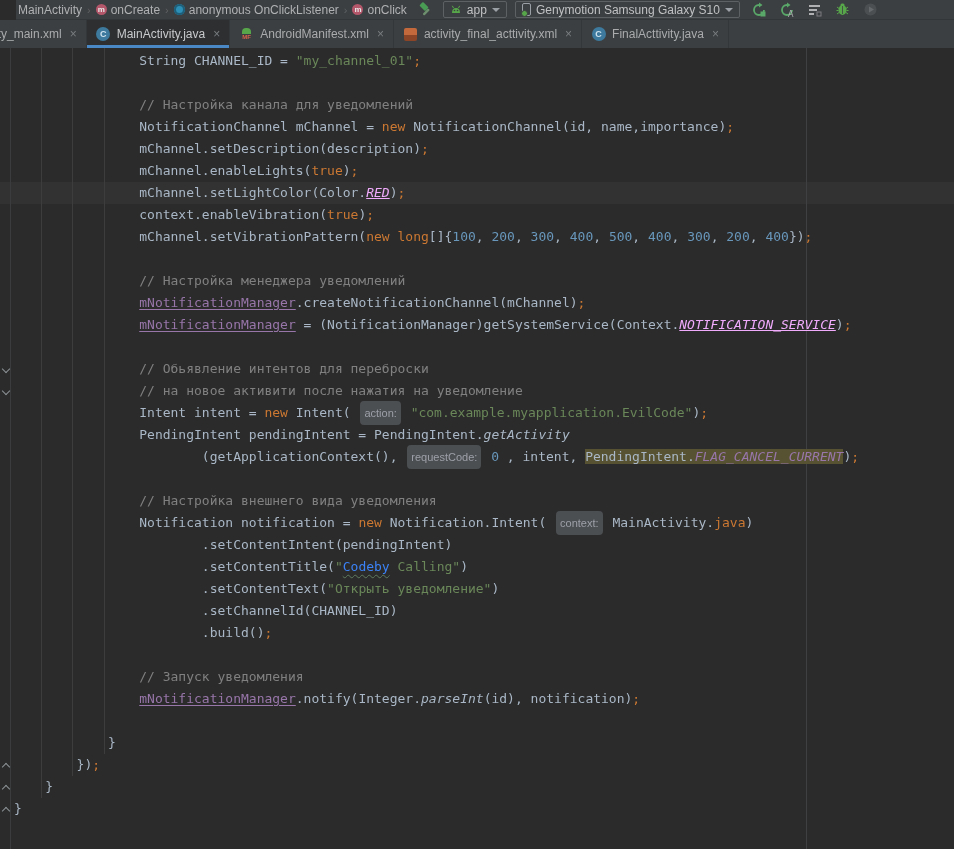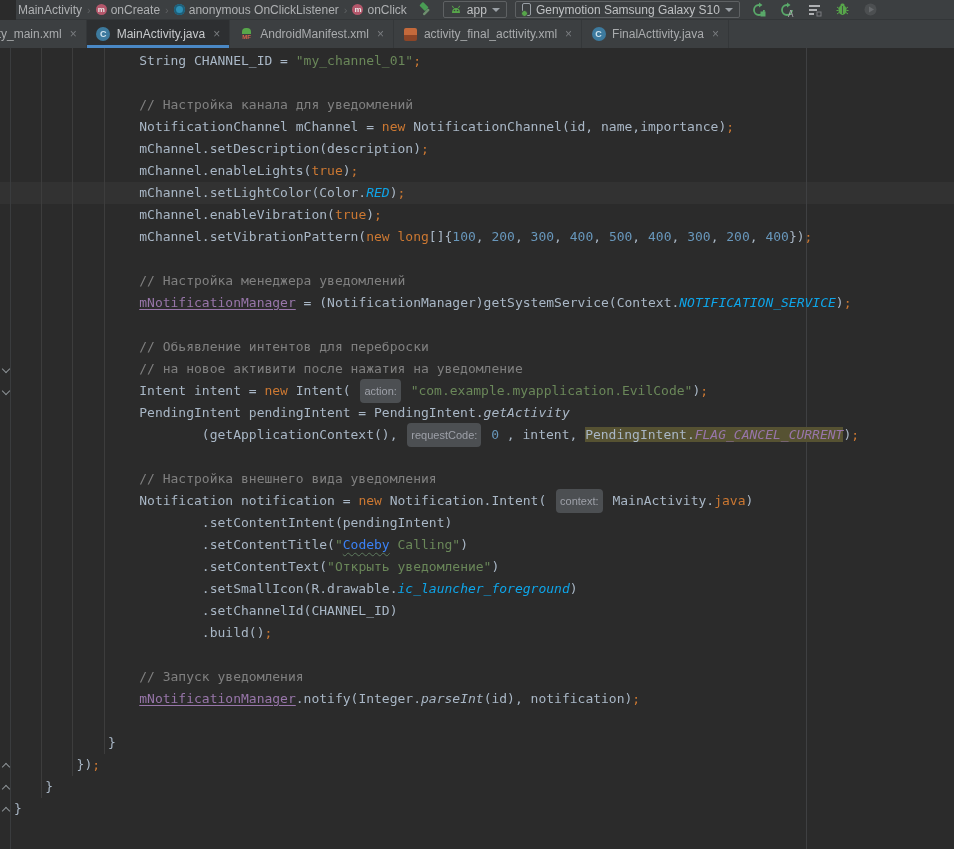--- a/index.html
+++ b/index.html
@@ -65,21 +65,21 @@
           font-family:"DejaVu Sans Mono", monospace; font-size:13px; line-height:22px; }
   .line { height:22px; white-space:pre; padding-left:14px; }
   .line span { white-space:pre; }
 
   .p  { color:#A9B7C6; }
   .k  { color:#CC7832; }
   .s  { color:#6A8759; }
   .n  { color:#6897BB; }
   .c  { color:#808080; }
   .f  { color:#9876AA; text-decoration:underline; text-underline-offset:2px; }
-  .sc { color:#0ea5e9; font-style:italic; }
+  .sc { color:#f0abfc; font-style:italic;text-decoration:underline; }
   .it { color:#A9B7C6; font-style:italic; }
   .h  { background:#4C4F52; color:#9DA0A8; border-radius:4px; padding:6px 4px;
         font-size:11px; font-family:"Liberation Sans", sans-serif; margin:0 2px; }
   .hlp  { background:#565232; color:#A9B7C6; }
   .hlsc { background:#565232; color:#9876AA; font-style:italic; }
   .styp { color:#3b82f6; text-decoration:underline wavy #5E7A5E 1px;
           text-underline-offset:3px;text-align:right; }
 
   .fold { position:absolute; left:2px; width:8px; height:8px; cursor:pointer; }
   .fold::after { content:""; position:absolute; left:1px; top:1px; width:5px; height:5px;
@@ -228,38 +228,38 @@
   <div class="vline" style="left:104px; height:706px;"></div>
   <div class="marginline"></div>
   <div class="code" id="codeArea">
       <div class="line"><span class="p">                String CHANNEL_ID = </span><span class="s">"my_channel_01"</span><span class="k">;</span></div>
       <div class="line">&nbsp;</div>
       <div class="line"><span class="c">                // Настройка канала для уведомлений</span></div>
       <div class="line"><span class="p">                NotificationChannel mChannel = </span><span class="k">new</span><span class="p"> NotificationChannel(id, name,importance)</span><span class="k">;</span></div>
       <div class="line"><span class="p">                mChannel.setDescription(description)</span><span class="k">;</span></div>
       <div class="line"><span class="p">                mChannel.enableLights(</span><span class="k">true</span><span class="p">)</span><span class="k">;</span></div>
       <div class="line"><span class="p">                mChannel.setLightColor(Color.</span><span class="sc">RED</span><span class="p">)</span><span class="k">;</span></div>
-      <div class="line"><span class="p">                mChannel.enableVibration(</span><span class="k">true</span><span class="p">)</span><span class="k">;</span></div>
+      <div class="line"><span class="p">                context.enableVibration(</span><span class="k">true</span><span class="p">)</span><span class="k">;</span></div>
       <div class="line"><span class="p">                mChannel.setVibrationPattern(</span><span class="k">new</span><span class="p"> </span><span class="k">long</span><span class="p">[]{</span><span class="n">100</span><span class="p">, </span><span class="n">200</span><span class="p">, </span><span class="n">300</span><span class="p">, </span><span class="n">400</span><span class="p">, </span><span class="n">500</span><span class="p">, </span><span class="n">400</span><span class="p">, </span><span class="n">300</span><span class="p">, </span><span class="n">200</span><span class="p">, </span><span class="n">400</span><span class="p">})</span><span class="k">;</span></div>
       <div class="line">&nbsp;</div>
       <div class="line"><span class="c">                // Настройка менеджера уведомлений</span></div>
+      <div class="line"><span class="p">                </span><span class="f">mNotificationManager</span><span class="p">.createNotificationChannel(mChannel)</span><span class="k">;</span></div>
       <div class="line"><span class="p">                </span><span class="f">mNotificationManager</span><span class="p"> = (NotificationManager)getSystemService(Context.</span><span class="sc">NOTIFICATION_SERVICE</span><span class="p">)</span><span class="k">;</span></div>
       <div class="line">&nbsp;</div>
       <div class="line"><span class="c">                // Обьявление интентов для переброски</span></div>
       <div class="line"><span class="c">                // на новое активити после нажатия на уведомление</span></div>
       <div class="line"><span class="p">                Intent intent = </span><span class="k">new</span><span class="p"> Intent( </span><span class="h">action:</span><span class="p"> </span><span class="s">"com.example.myapplication.EvilCode"</span><span class="p">)</span><span class="k">;</span></div>
       <div class="line"><span class="p">                PendingIntent pendingIntent = PendingIntent.</span><span class="it">getActivity</span></div>
       <div class="line"><span class="p">                        (getApplicationContext(), </span><span class="h">requestCode:</span><span class="p"> </span><span class="n">0</span><span class="p"> , intent, </span><span class="hlp">PendingIntent.</span><span class="hlsc">FLAG_CANCEL_CURRENT</span><span class="p">)</span><span class="k">;</span></div>
       <div class="line">&nbsp;</div>
       <div class="line"><span class="c">                // Настройка внешнего вида уведомления</span></div>
       <div class="line"><span class="p">                Notification notification = </span><span class="k">new</span><span class="p"> Notification.Intent( </span><span class="h">context:</span><span class="p"> MainActivity.</span><span class="k">java</span><span class="p">)</span></div>
       <div class="line"><span class="p">                        .setContentIntent(pendingIntent)</span></div>
       <div class="line"><span class="p">                        .setContentTitle(</span><span class="s">"</span><span class="styp">Codeby</span><span class="s"> Calling"</span><span class="p">)</span></div>
       <div class="line"><span class="p">                        .setContentText(</span><span class="s">"Открыть уведомление"</span><span class="p">)</span></div>
-      <div class="line"><span class="p">                        .setSmallIcon(R.drawable.</span><span class="sc">ic_launcher_foreground</span><span class="p">)</span></div>
       <div class="line"><span class="p">                        .setChannelId(CHANNEL_ID)</span></div>
       <div class="line"><span class="p">                        .build()</span><span class="k">;</span></div>
       <div class="line">&nbsp;</div>
       <div class="line"><span class="c">                // Запуск уведомления</span></div>
       <div class="line"><span class="p">                </span><span class="f">mNotificationManager</span><span class="p">.notify(Integer.</span><span class="it">parseInt</span><span class="p">(id), notification)</span><span class="k">;</span></div>
       <div class="line">&nbsp;</div>
       <div class="line"><span class="p">            }</span></div>
       <div class="line"><span class="p">        })</span><span class="k">;</span></div>
       <div class="line"><span class="p">    }</span></div>
       <div class="line"><span class="p">}</span></div>

